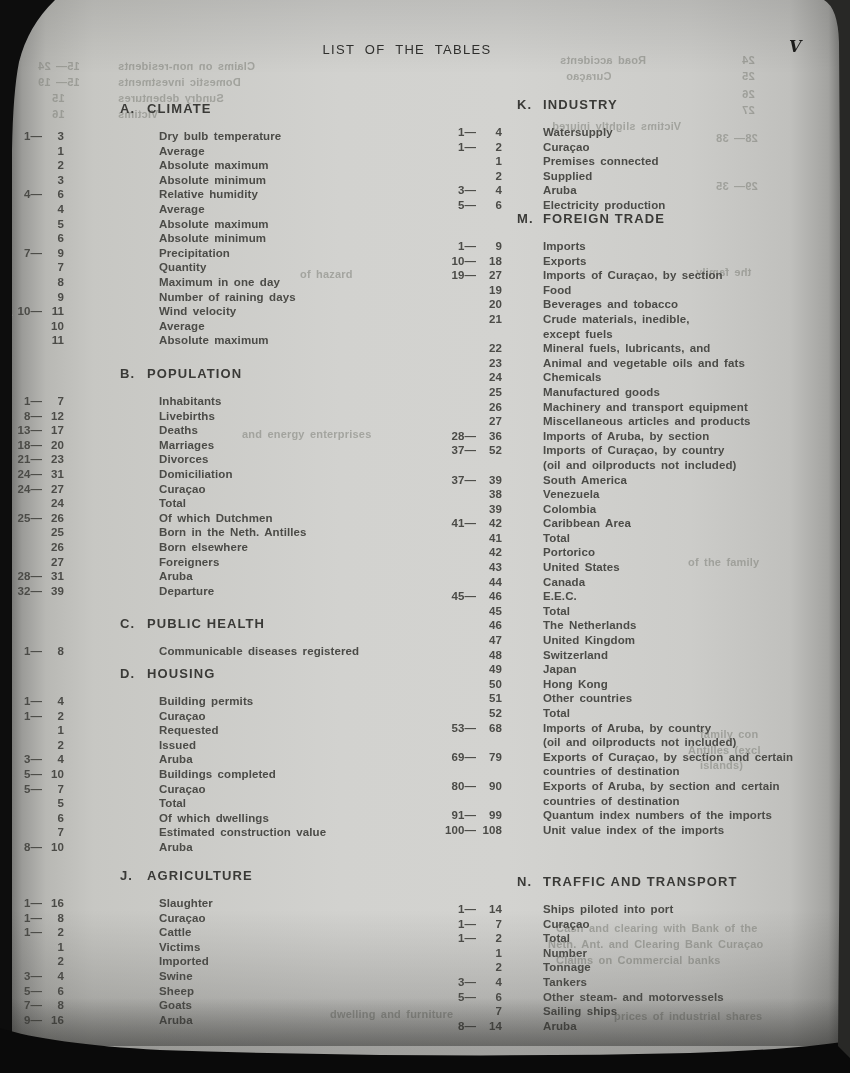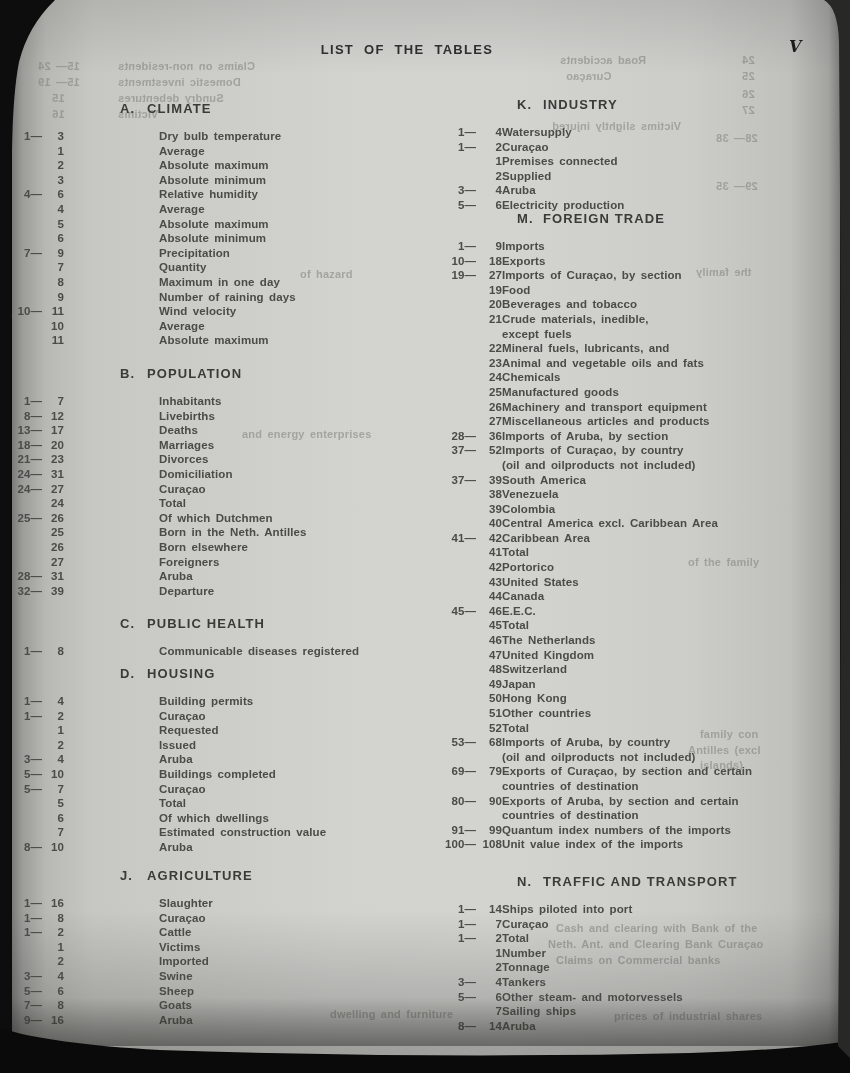--- a/index.html
+++ b/index.html
@@ -17,21 +17,21 @@
     border-radius:0 0 14px 30px;
   }
   .page::after {
     content:""; position:absolute; inset:0; pointer-events:none;
     background:linear-gradient(180deg, rgba(0,0,0,.10) 0%, rgba(0,0,0,0) 7%,
       rgba(0,0,0,0) 86%, rgba(30,30,28,.28) 99%);
     border-radius:inherit;
   }
   .title {
     position:absolute; left:287px; top:42px; width:240px; text-align:center;
-    font-size:13px; font-weight:bold; letter-spacing:1.3px; word-spacing:5px;
+    font-size:13px; font-weight:normal; letter-spacing:1.3px; word-spacing:5px;
     color:#2f2f2d;
   }
   .page-num {
     position:absolute; left:789px; top:37px;
     font-family:"DejaVu Serif", serif; font-style:italic; font-weight:bold;
     font-size:16px; color:#1c1c1b;
   }
   .col { position:absolute; top:0; height:100%; }
   .col-left  { left:14px;  width:412px; }
   .col-right { left:440px; width:404px; }
@@ -48,21 +48,21 @@
   .rows { margin-top:13px; }
   .row {
     display:flex; line-height:14.6px; height:14.6px;
     font-size:11.5px; font-weight:bold; color:#4b4b47;
     letter-spacing:.1px; word-spacing:2px; white-space:nowrap;
   }
   .row .n1, .row .n2 { display:inline-block; text-align:right; }
   .col-left  .row .n1 { width:28px; } .col-left  .row .n2 { width:22px; }
   .col-right .row .n1 { width:36px; } .col-right .row .n2 { width:26px; }
   .col-left  .row .lbl { margin-left:83px;padding-left:12px; }
-  .col-right .row .lbl { }
+  .col-right .row .lbl { margin-left:41px; }
   .ghost-layer { position:absolute; inset:0; pointer-events:none; }
   .ghost {
     position:absolute; font-size:11px; font-weight:bold; white-space:nowrap;
     color:rgba(125,127,120,.55); filter:blur(.4px); letter-spacing:.2px; word-spacing:2px;
   }
   .ghost.flip { transform:scaleX(-1); }
   .ghost.dark { color:rgba(165,165,160,.85); font-size:10px; filter:none; }
   .bottom-shade {
     position:absolute; left:8px; width:832px; top:998px; height:48px;
     background:linear-gradient(180deg, rgba(0,0,0,0), rgba(35,35,33,.45));
@@ -543,25 +543,20 @@
             <span class="n1"></span>
             <span class="n2">38</span>
             <span class="lbl">Venezuela</span>
           </div>
           <div class="row">
             <span class="n1"></span>
             <span class="n2">39</span>
             <span class="lbl">Colombia</span>
           </div>
           <div class="row">
-            <span class="n1"></span>
-            <span class="n2">40</span>
-            <span class="lbl">Central America excl. Caribbean Area</span>
-          </div>
-          <div class="row">
             <span class="n1">41—</span>
             <span class="n2">42</span>
             <span class="lbl">Caribbean Area</span>
           </div>
           <div class="row">
             <span class="n1"></span>
             <span class="n2">41</span>
             <span class="lbl">Total</span>
           </div>
           <div class="row">

